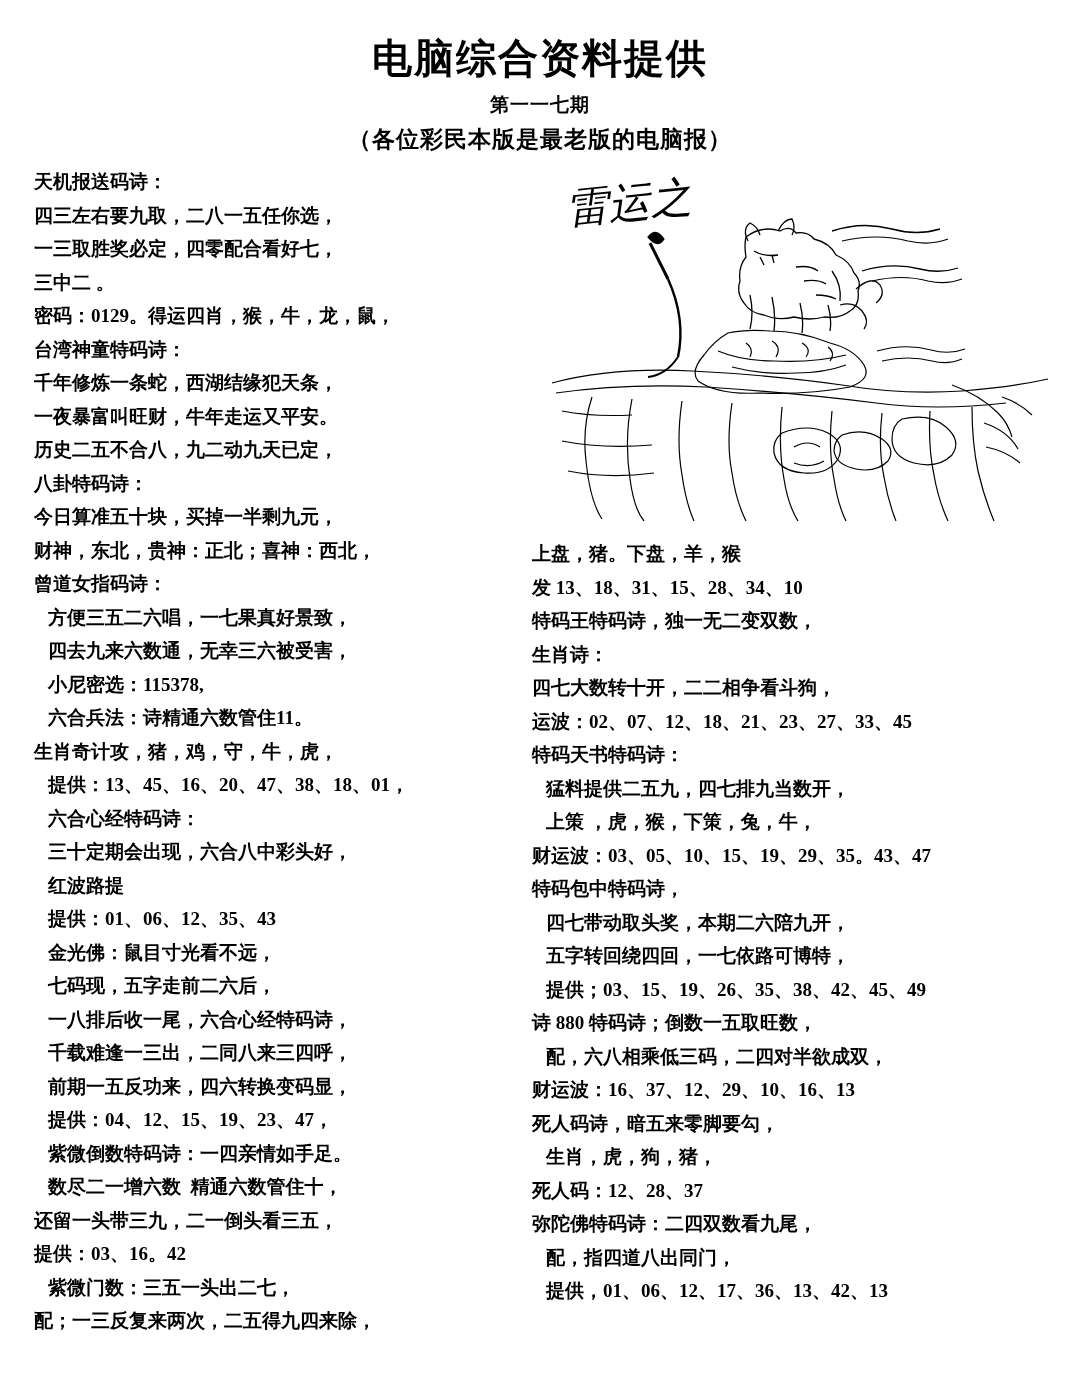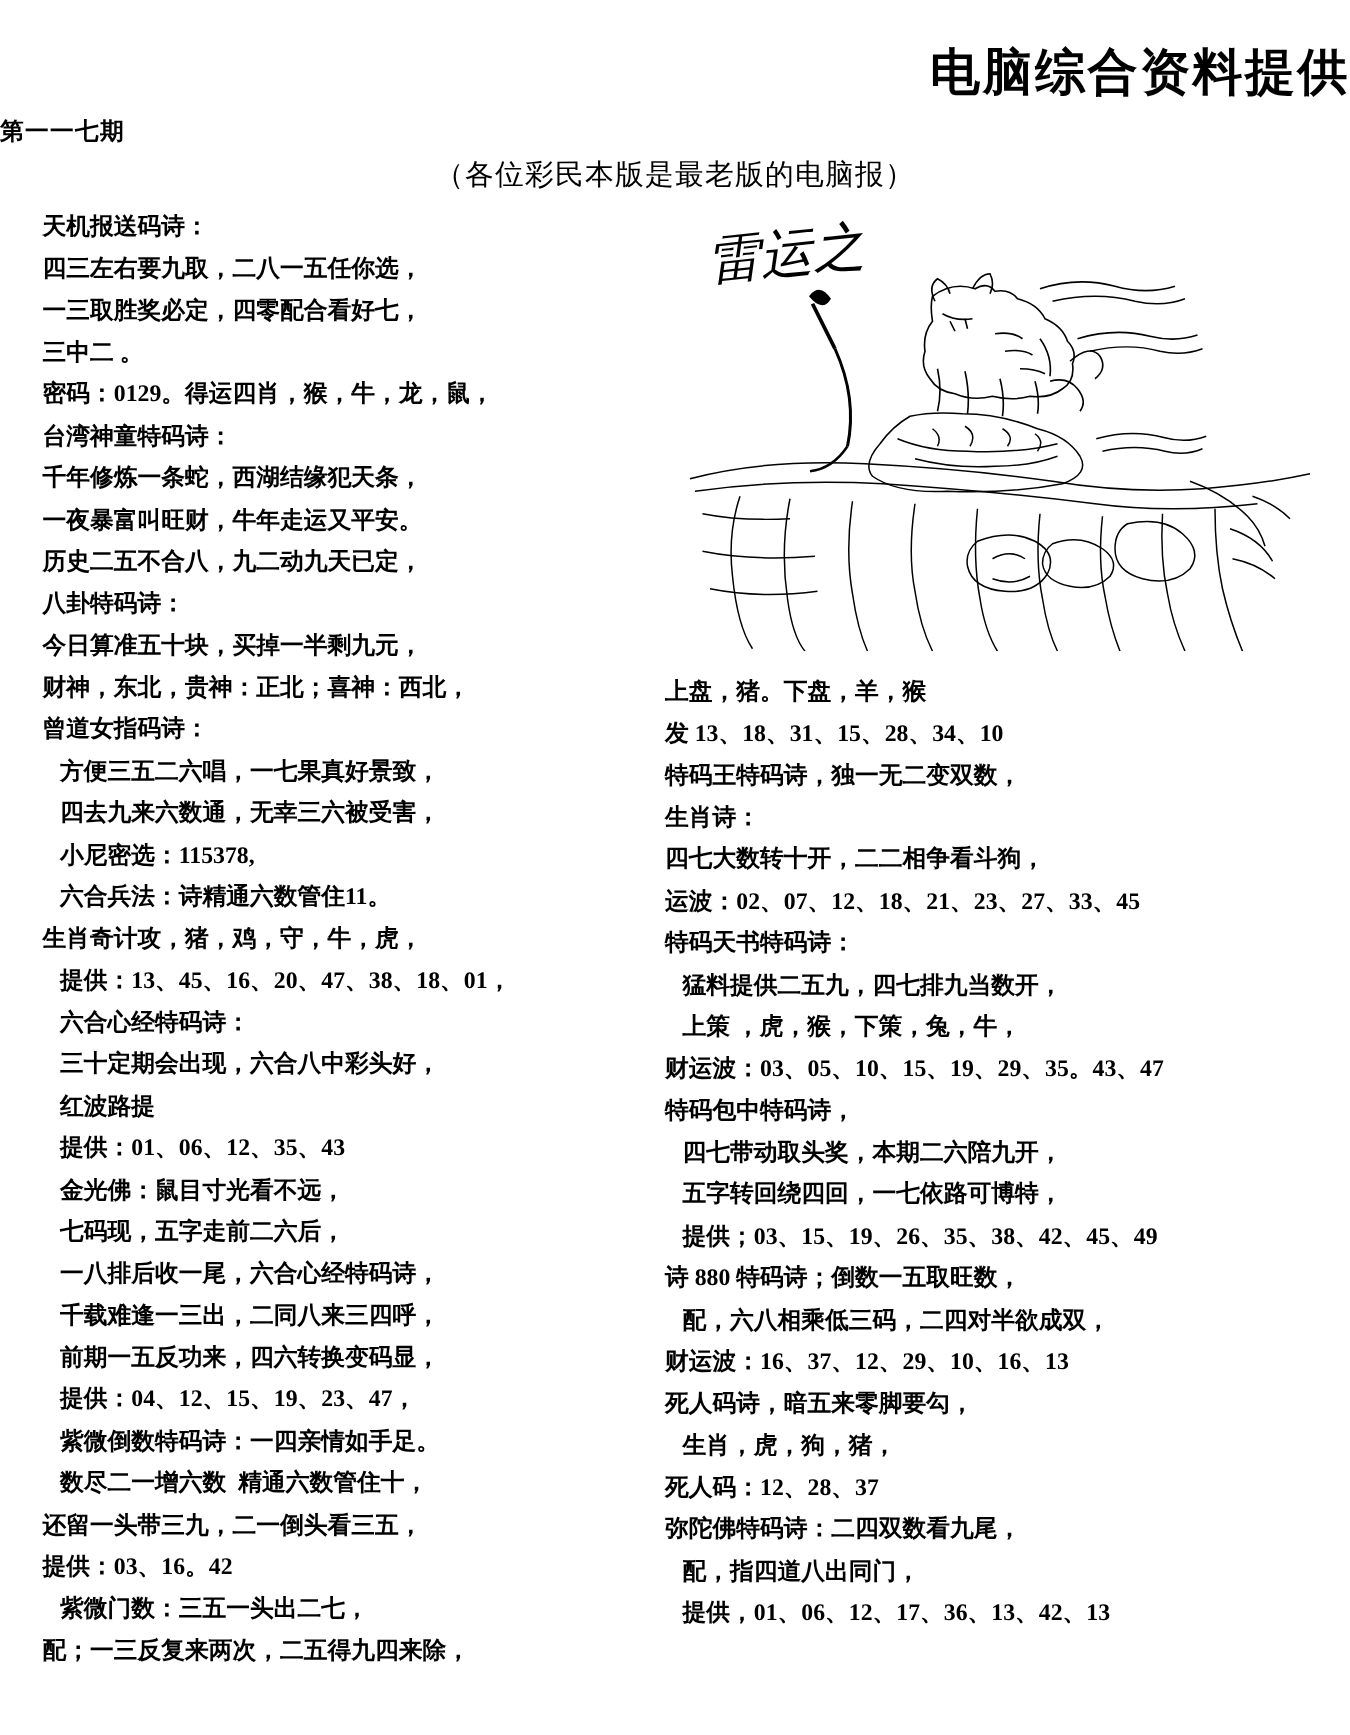--- a/index.html
+++ b/index.html
@@ -15,39 +15,40 @@
     color: #000000;
     overflow: hidden;
   }
   .page {
     position: relative;
     width: 1080px;
     height: 1388px;
     box-sizing: border-box;
   }
   .title {
-    text-align: right;
+    text-align: center;
     font-family: "DejaVu Sans", "Liberation Sans", sans-serif;
     font-weight: bold;
     font-size: 40px;
     letter-spacing: 2px;
     padding-top: 36px;
     line-height: 1.1;
   }
   .issue {
+    text-align: center;
     font-family: "DejaVu Sans", "Liberation Sans", sans-serif;
     font-weight: bold;
     font-size: 19px;
     margin-top: 12px;
     letter-spacing: 1px;
   }
   .subtitle {
     text-align: center;
     font-family: "DejaVu Sans", "Liberation Sans", sans-serif;
-    font-weight: normal;
+    font-weight: bold;
     font-size: 23px;
     margin-top: 6px;
     letter-spacing: 1px;
   }
   .columns {
     position: relative;
     margin-top: 10px;
   }
   .col-left {
     position: absolute;

